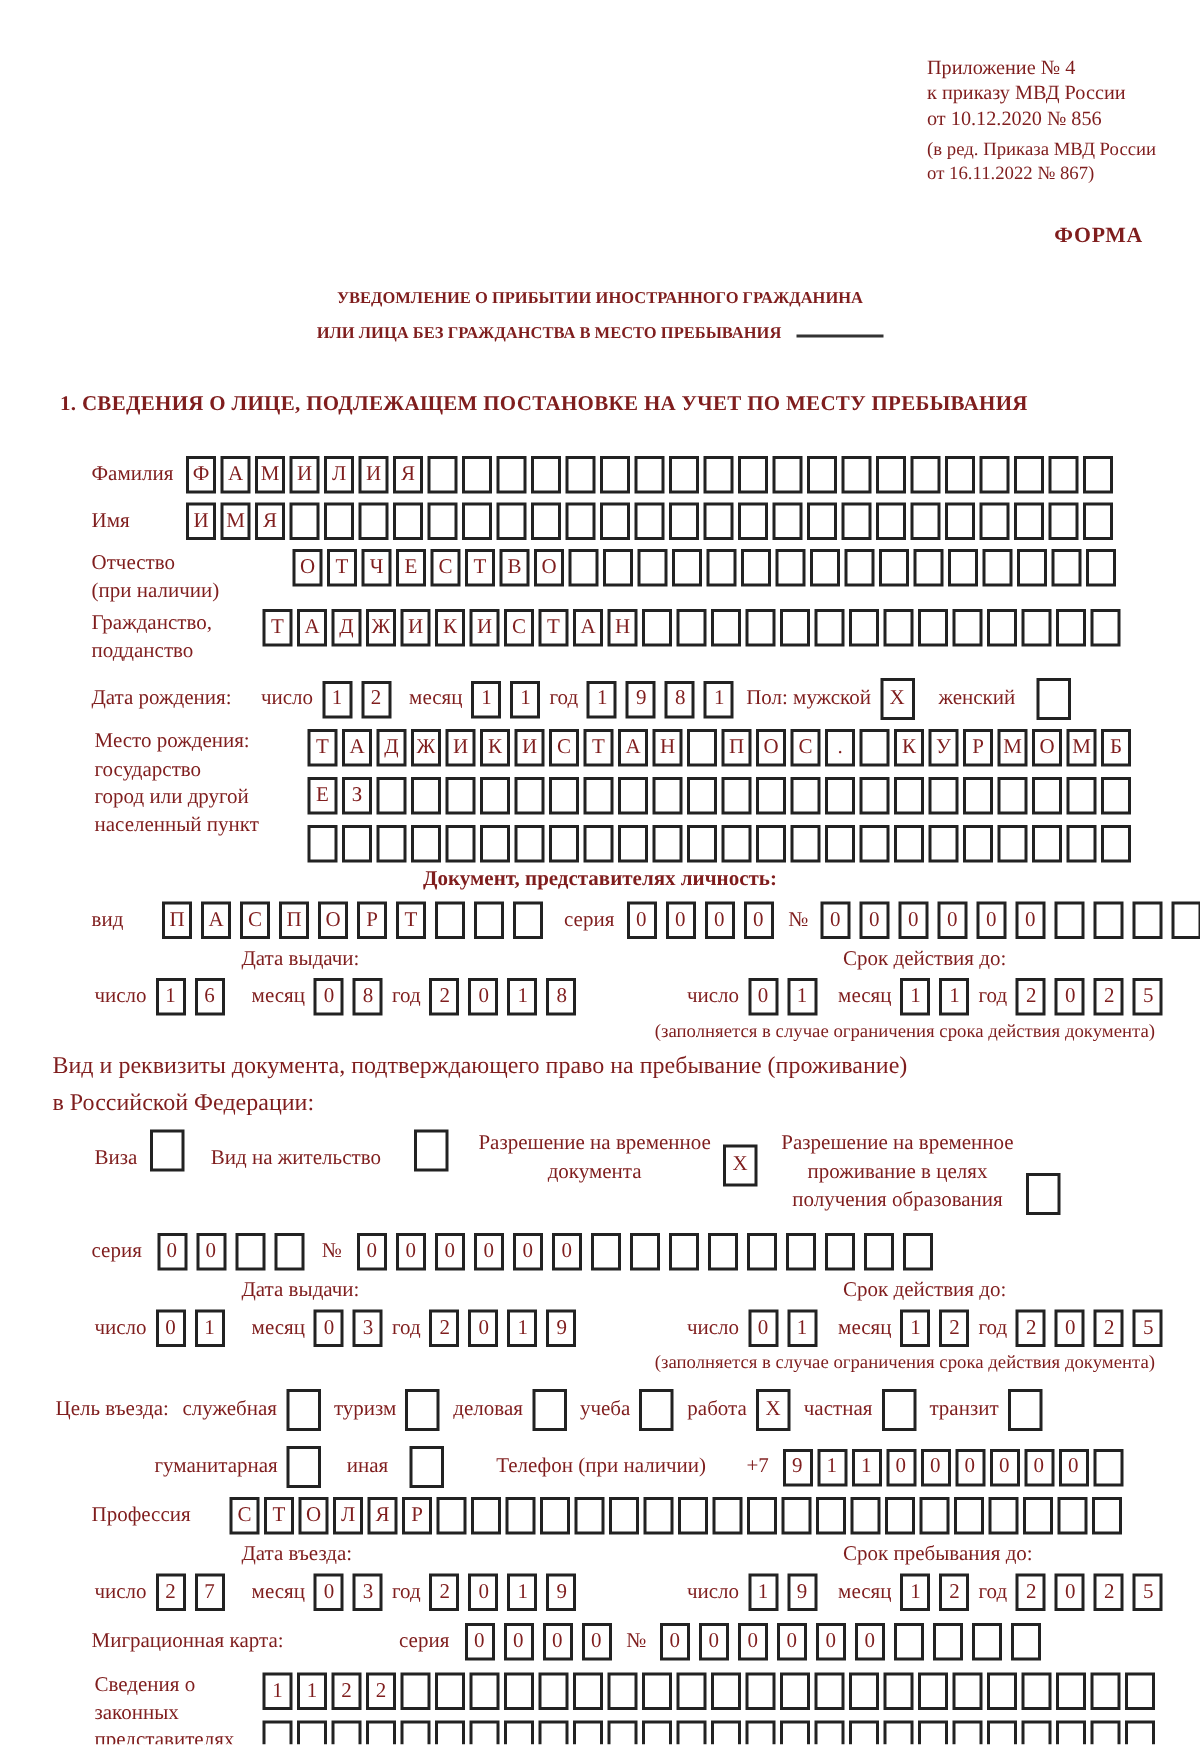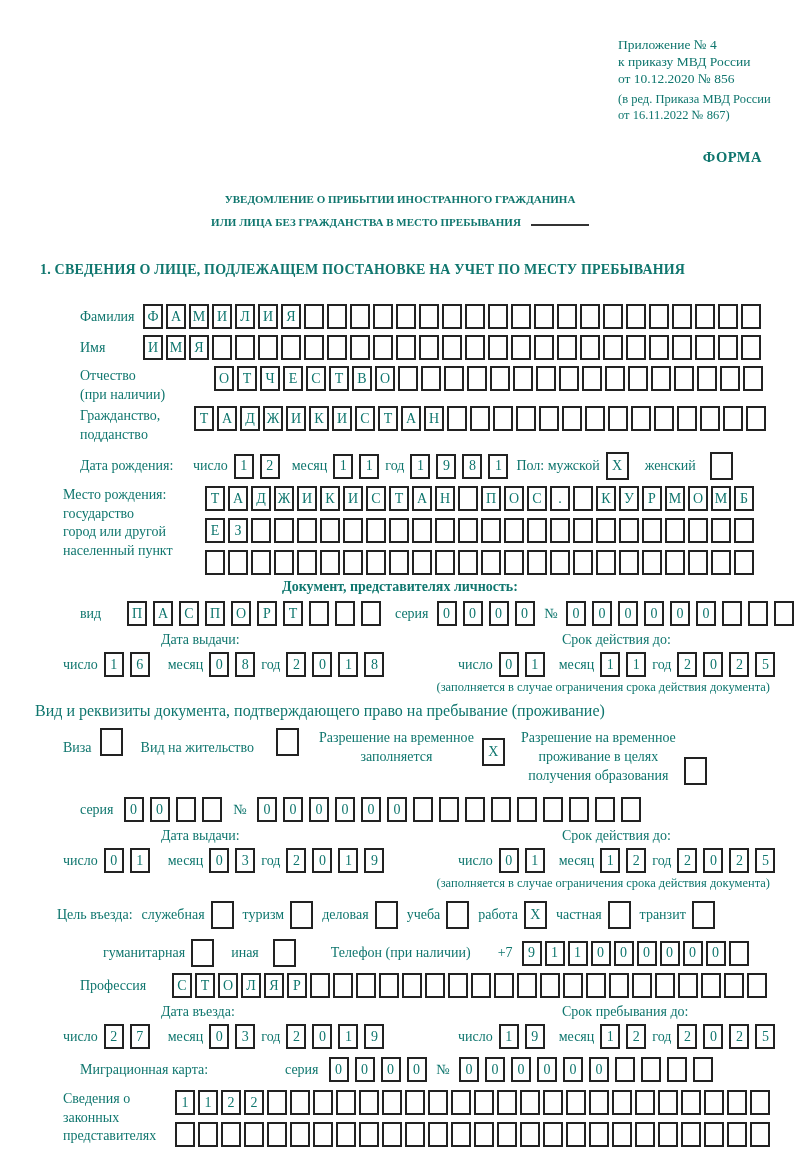--- a/index.html
+++ b/index.html
@@ -1,25 +1,25 @@
 <!DOCTYPE html>
 <html><head>
 <meta charset="utf-8">
 <style>
   html,body{margin:0;padding:0;background:#fff;}
-  .page{width:800px;height:1163px;background:#fff;color:#0f766e;overflow:hidden;
+  .page{width:800px;height:1163px;background:#fff;color:#7f1d1d;overflow:hidden;
         font-family:"Liberation Serif", serif;font-size:14px;position:relative;}
   .appendix{margin:36px 0 0 618px;line-height:17px;font-size:13.5px;}
   .edition{margin:4px 0 0 618px;line-height:16px;font-size:12.5px;}
   .forma{margin:26px 38px 0 0;text-align:right;font-weight:bold;font-size:14.5px;letter-spacing:.5px;}
   .title{margin-top:22px;text-align:center;font-weight:bold;font-size:11px;line-height:23px;}
   .blankline{display:inline-block;width:58px;border-bottom:2px solid #333;height:2px;margin-left:10px;}
   .sec1{margin:28px 0 0 40px;font-weight:bold;font-size:14px;letter-spacing:.2px;}
   .rows{margin-top:26px;}
-  .row{display:flex;align-items:center;padding-left:80px;margin-bottom:6px;}
+  .row{display:flex;align-items:center;padding-left:61px;margin-bottom:6px;}
   .row.top{align-items:flex-start;}
   .lbl{flex:none;}
   .cells{display:inline-flex;gap:3px;flex:none;}
   .cells.wide{gap:6px;}
   .cell{width:20px;height:25px;border:2px solid #222;box-sizing:border-box;flex:none;
         display:flex;align-items:center;justify-content:center;font-size:14px;background:#fff;}
   .cbx .cell{width:23px;height:28px;}
   .lh{line-height:19px;}
   .center-b{text-align:center;font-weight:bold;font-size:14px;margin:4px 0 6px 0;}
   .dhead{display:grid;grid-template-columns:395px 1fr;padding-left:69px;margin:6px 0 4px 0;}
@@ -27,21 +27,21 @@
   .dhead .h1{padding-left:92px;}
   .dhead .h2{padding-left:98px;}
   .drow{display:grid;grid-template-columns:395px 1fr;padding-left:63px;margin-bottom:2px;}
   .dg{display:inline-flex;align-items:center;gap:6px;}
   .dg .cells{gap:6px;}
   .note{text-align:right;padding-right:30px;font-size:12.5px;margin:3px 0 6px 0;}
   .plain{padding-left:35px;margin:7px 0;font-size:16px;}
   .cbrow{display:flex;align-items:flex-start;padding-left:63px;margin-top:8px;gap:10px;}
   .cbitem{display:flex;align-items:flex-end;gap:8px;}
   .cbtext{text-align:center;line-height:19px;}
-  .prow{display:flex;align-items:center;padding-left:57px;gap:9px;margin-top:10px;margin-bottom:4px;}
+  .prow{display:flex;align-items:center;padding-left:37px;gap:9px;margin-top:10px;margin-bottom:4px;}
   .prow .opt{display:flex;align-items:center;gap:6px;}
   .legal{display:flex;align-items:flex-start;padding-left:63px;margin-top:4px;}
   .legal .lcol{width:112px;flex:none;line-height:18.5px;}
   .legal .rcol{display:flex;flex-direction:column;gap:7px;}
 </style>
 </head>
 <body>
 
 <div class="page">
 
@@ -394,36 +394,37 @@
             <span class="cell">2</span>
             <span class="cell">0</span>
             <span class="cell">2</span>
             <span class="cell">5</span>
           </span>
       </span>
     </div>
     <div class="note">(заполняется в случае ограничения срока действия документа)</div>
 
     <div class="plain">Вид и реквизиты документа, подтверждающего право на пребывание (проживание)</div>
+    <div class="plain" style="margin-top:2px">в Российской Федерации:</div>
     <div class="cbrow">
       <span class="cbitem">
         <span>Виза</span>
         <span class="cells cbx">
             <span class="cell"></span>
           </span>
       </span>
       <span class="cbitem" style="margin-left:8px">
         <span>Вид на жительство</span>
         <span class="cells cbx" style="margin-left:14px">
             <span class="cell"></span>
           </span>
       </span>
       <span class="cbitem" style="margin-left:10px">
         <span class="cbtext">
-          <span>Разрешение на временное</span><br><span>заполняется</span>
+          <span>Разрешение на временное</span><br><span>документа</span>
         </span>
         <span class="cells cbx">
             <span class="cell">X</span>
           </span>
       </span>
       <span class="cbitem" style="margin-left:6px">
         <span class="cbtext">
           <span>Разрешение на временное</span><br><span>проживание в целях</span><br><span>получения образования</span>
         </span>
         <span class="cells cbx">

